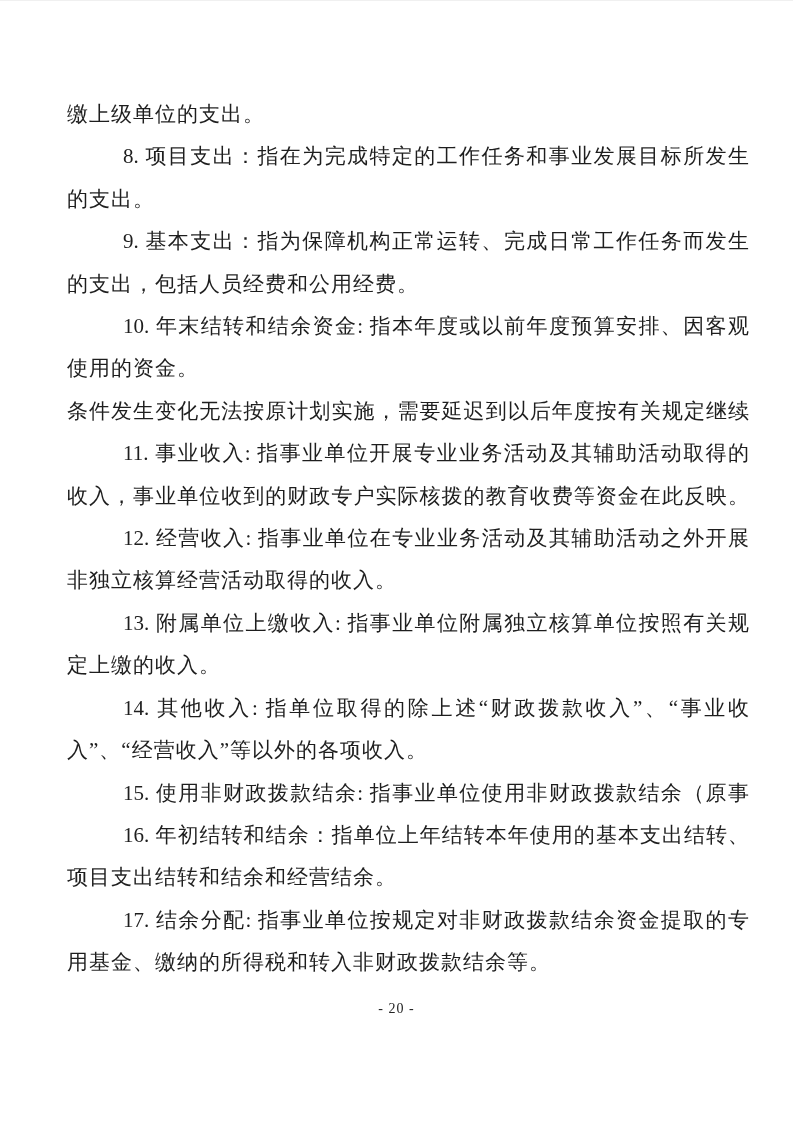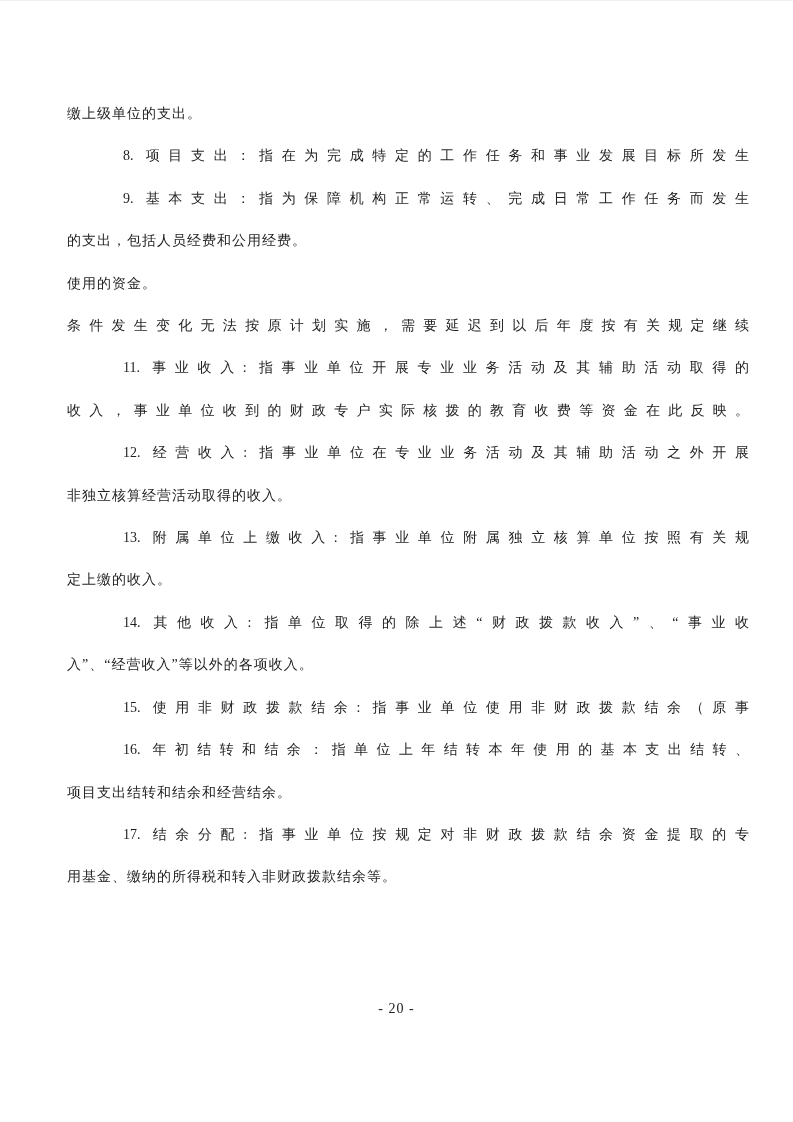--- a/index.html
+++ b/index.html
@@ -16,21 +16,21 @@
     overflow: hidden;
     font-family: "Liberation Serif", "DejaVu Serif", serif;
   }
   .content {
     position: absolute;
     top: 92px;
     left: 67px;
     width: 682px;
   }
   .ln {
-    font-size: 14px;
+    font-size: 21px;
     line-height: 42.4px;
     color: #1e1e1e;
     letter-spacing: 1px;
     white-space: nowrap;
     overflow: hidden;
   }
   
   .ln.j {
     letter-spacing: 0;
     white-space: normal;
@@ -53,22 +53,24 @@
     letter-spacing: 1px;
   }
 </style>
 </head>
 <body>
 
 <div class="page">
   <div class="content">
     <div class="ln">缴上级单位的支出。</div>
     <div class="ln ind j">8. 项目支出：指在为完成特定的工作任务和事业发展目标所发生</div>
+    <div class="ln">的支出。</div>
     <div class="ln ind j">9. 基本支出：指为保障机构正常运转、完成日常工作任务而发生</div>
     <div class="ln">的支出，包括人员经费和公用经费。</div>
+    <div class="ln ind j">10. 年末结转和结余资金: 指本年度或以前年度预算安排、因客观</div>
     <div class="ln">使用的资金。</div>
     <div class="ln j">条件发生变化无法按原计划实施，需要延迟到以后年度按有关规定继续</div>
     <div class="ln ind j">11. 事业收入: 指事业单位开展专业业务活动及其辅助活动取得的</div>
     <div class="ln j">收入，事业单位收到的财政专户实际核拨的教育收费等资金在此反映。</div>
     <div class="ln ind j">12. 经营收入: 指事业单位在专业业务活动及其辅助活动之外开展</div>
     <div class="ln">非独立核算经营活动取得的收入。</div>
     <div class="ln ind j">13. 附属单位上缴收入: 指事业单位附属独立核算单位按照有关规</div>
     <div class="ln">定上缴的收入。</div>
     <div class="ln ind j">14. 其他收入: 指单位取得的除上述“财政拨款收入”、“事业收</div>
     <div class="ln">入”、“经营收入”等以外的各项收入。</div>

